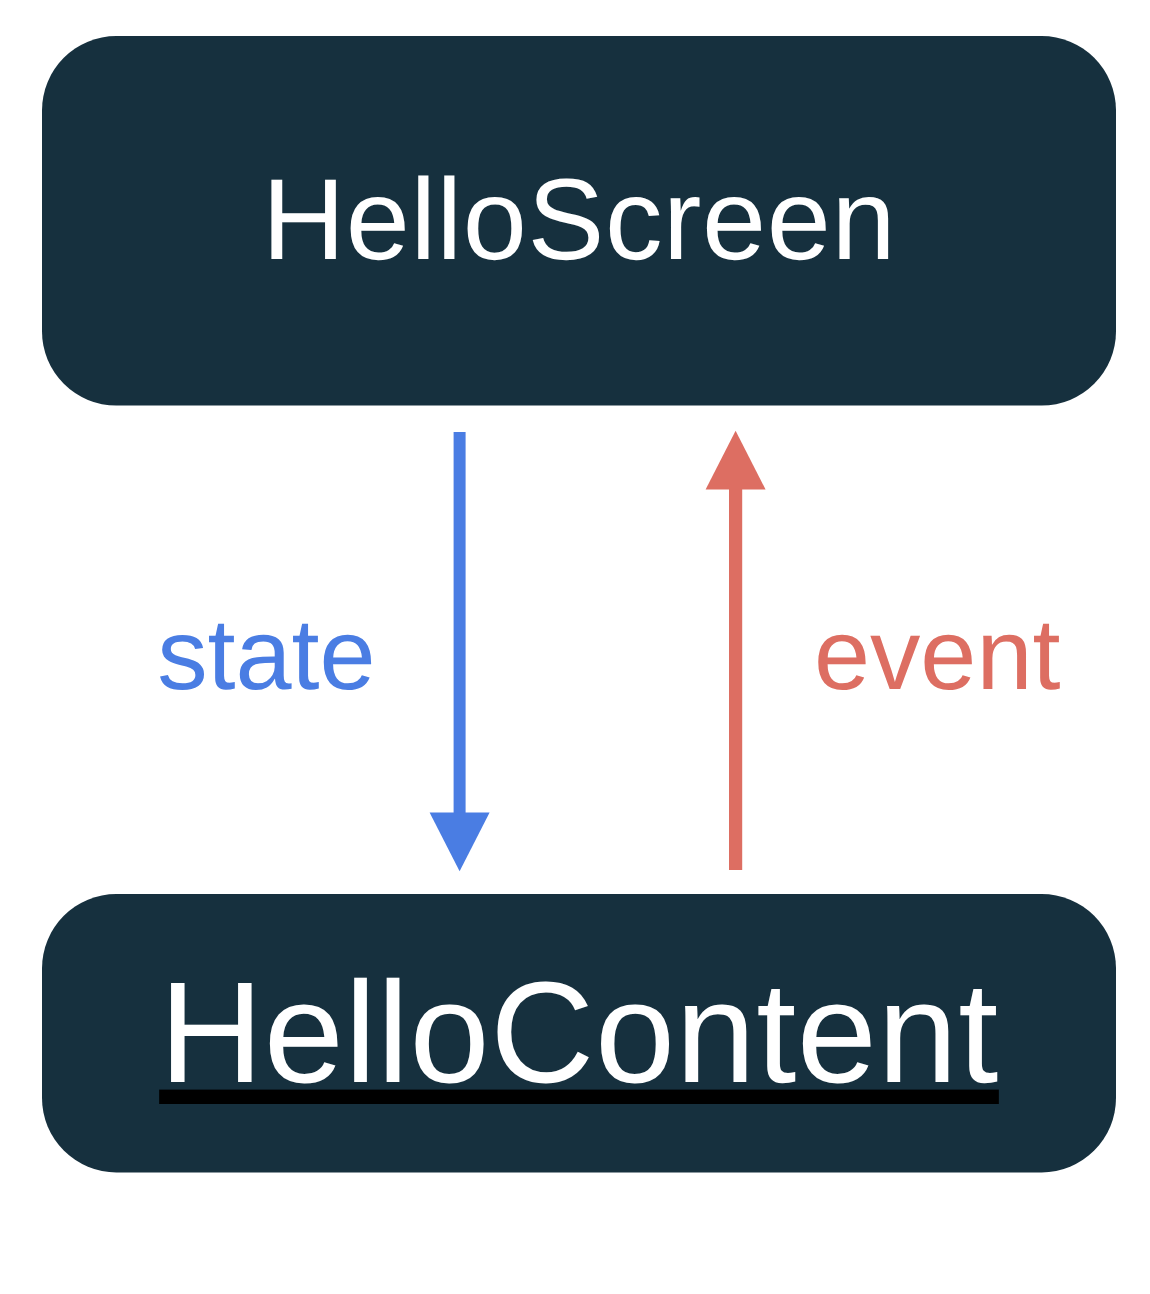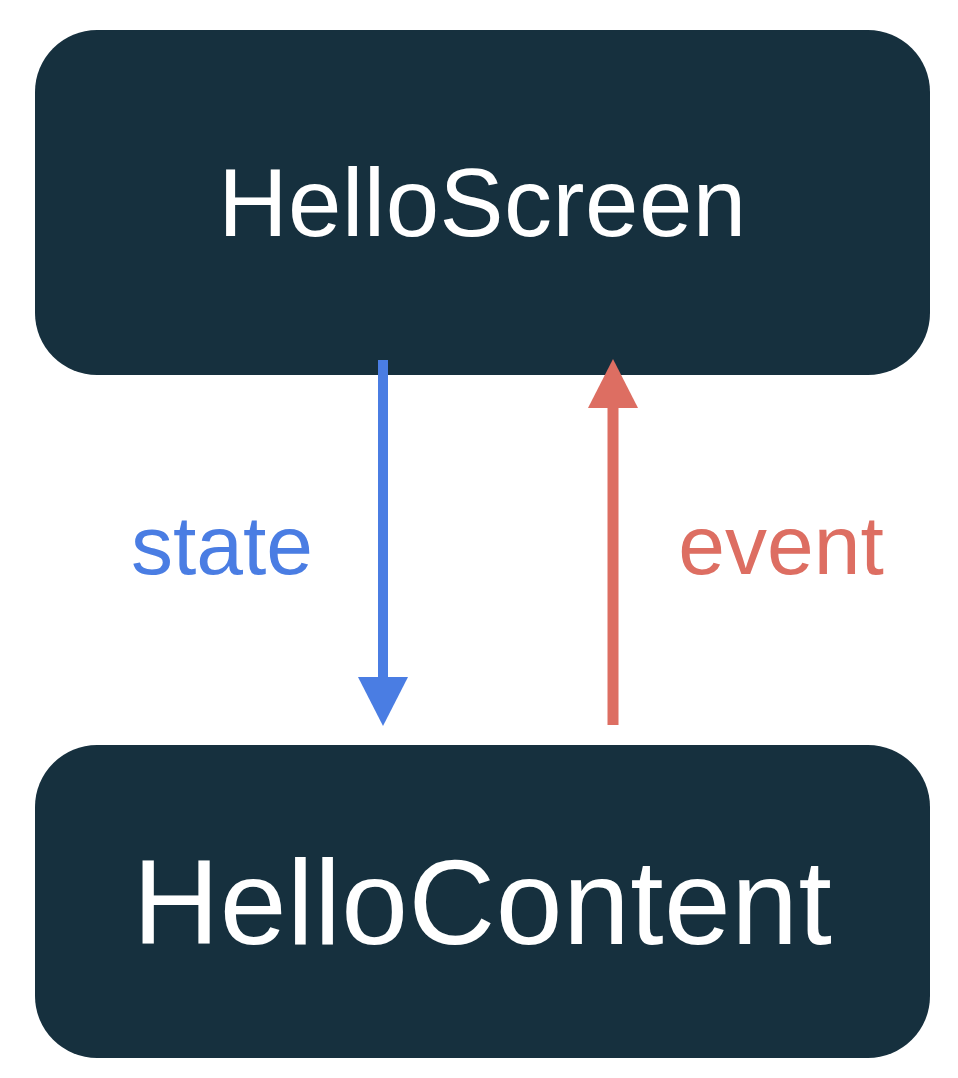--- a/index.html
+++ b/index.html
@@ -18,22 +18,22 @@
   .node {
     position: absolute;
     left: 35px;
     width: 895px;
     background: #16303E;
     border-radius: 62px;
     display: flex;
     align-items: center;
     justify-content: center;
   }
-  .node.top    { top: 30px;  height: 345px; }
-  .node.bottom { top: 745px; height: 313px; }
+  .node.top    { top: 30px;  height: 308px; }
+  .node.bottom { top: 745px; height: 232px; text-decoration: underline; }
   .node-label {
     color: #FFFFFF;
     font-weight: 400;
     letter-spacing: 0.5px;
     white-space: nowrap;
     line-height: 1;
   }
   .node.top .node-label    { font-size: 96px;  }
   .node.bottom .node-label { font-size: 120px; }
   .arrow-layer {

